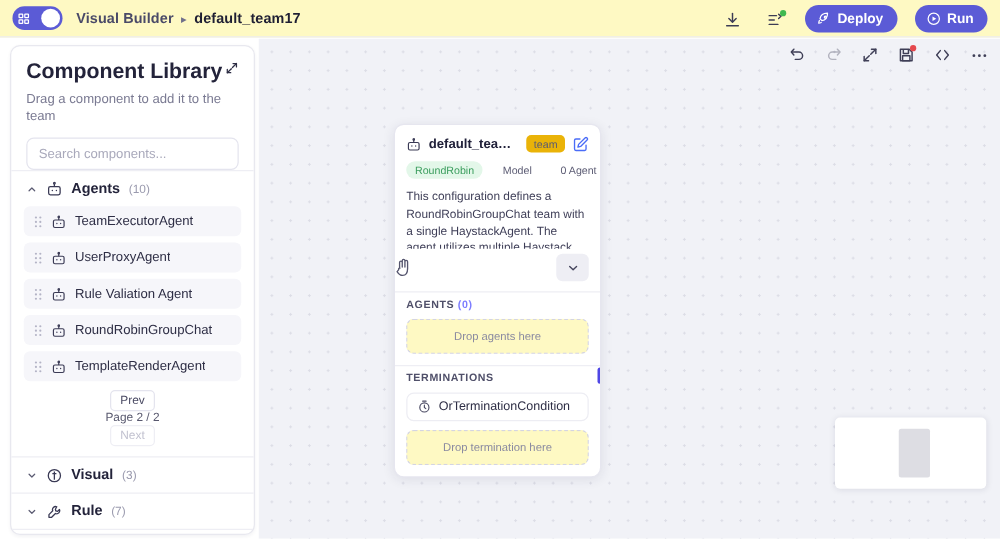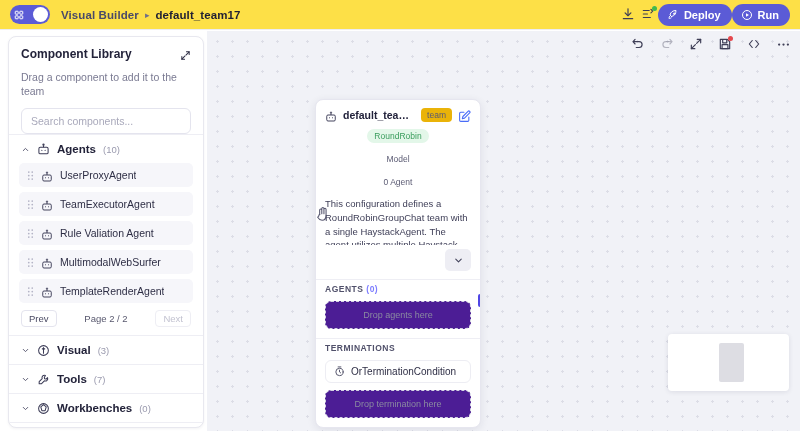--- a/index.html
+++ b/index.html
@@ -7,55 +7,55 @@
     width: 800px; height: 431px;
     font-family: "Liberation Sans", sans-serif;
     background: #ffffff;
     overflow: hidden;
   }
   #app { position: relative; width: 800px; height: 431px; background:#fff; }
 
   
   .header {
     position: absolute; left:0; top:0; width:800px; height:30px;
-    background:#fde047; border-bottom:1px solid #ececf1;
+    background:#fef9c3; border-bottom:1px solid #ececf1;
     display:flex; align-items:center; padding:0 10px;
   }
   .mode-toggle {
     width:40px; height:19px; border-radius:10px; background:#5b5bd6;
     display:flex; align-items:center; justify-content:space-between;
     padding:0 2px; cursor:pointer; flex:none;
   }
   .mode-toggle .tgl-ico { width:14px; height:14px; display:flex; align-items:center; justify-content:center; }
   .mode-toggle .knob { width:15px; height:15px; border-radius:50%; background:#fff; flex:none; }
   .crumbs { display:flex; align-items:center; margin-left:11px; gap:6px; font-size:11.5px; }
   .crumb-builder { color:#4a4a68; font-weight:600; letter-spacing:.1px; }
   .crumb-sep { color:#6f6f8a; font-size:9px; }
   .crumb-current { color:#1f1f33; font-weight:700; letter-spacing:.1px; }
 
-  .header-right { margin-left:auto; display:flex; align-items:flex-start; gap:0; }
+  .header-right { margin-left:auto; display:flex; align-items:flex-end; gap:14px; }
   .icon-btn { width:20px; height:20px; display:flex; align-items:center; justify-content:center; cursor:pointer; position:relative; }
   .pill-btn {
     height:22px; border-radius:11px; background:#5b5bd6; color:#fff;
     display:flex; align-items:center; gap:5px; padding:0 11px 0 9px;
     font-size:11px; font-weight:600; cursor:pointer; border:none; white-space:nowrap;
   }
   .pill-btn svg { flex:none; }
   .green-dot { position:absolute; right:1px; top:2px; width:5px; height:5px; border-radius:50%; background:#3fb950; }
 
   
   .sidebar {
     position:absolute; left:8px; top:36px; width:196px; height:392px;
     background:#ffffff; border:1px solid #e8e8ef; border-radius:8px;
     box-shadow:0 1px 3px rgba(20,20,50,.05);
     overflow:hidden;
   }
   .sb-head { padding:10px 12px 0 12px; }
   .sb-title-row { display:flex; align-items:flex-start; justify-content:space-between; }
-  .sb-title { font-size:12px; font-weight:600; color:#23233a; }
+  .sb-title { font-size:17px; font-weight:600; color:#23233a; }
   .sb-sub { font-size:10.5px; color:#7a7a92; margin-top:6px; line-height:1.3; }
   .sb-search {
     margin:10px 12px 0 12px; height:26px; border:1px solid #e4e4ee; border-radius:6px;
     display:flex; align-items:center; padding:0 9px; background:#fff;
   }
   .sb-search input {
     border:none; outline:none; width:100%; font-size:10.5px; color:#2a2a40;
     font-family:"Liberation Sans", sans-serif; background:transparent;
   }
   .sb-search input::placeholder { color:#a9a9bb; }
@@ -74,21 +74,21 @@
   .sec-count { font-size:9.5px; color:#9a9aae; }
 
   .comp-item {
     height:24px; margin:0 2px 5px 2px; background:#f6f6fa; border-radius:5px;
     display:flex; align-items:center; gap:7px; padding:0 8px; cursor:grab;
   }
   .grip { width:7px; height:11px; display:flex; align-items:center; flex:none; }
   .bot-ico { width:12px; height:12px; color:#3b3b55; flex:none; }
   .comp-name { font-size:10.5px; color:#2e2e45; white-space:nowrap; overflow:hidden; text-overflow:ellipsis; }
 
-  .pager { display:flex; align-items:center; justify-content:space-between; padding:2px 4px 8px 4px; }
+  .pager { display:flex; align-items:center; justify-content:space-between; padding:2px 4px 8px 4px;flex-direction:column; }
   .pg-btn {
     font-size:9.5px; color:#4a4a63; border:1px solid #e4e4ee; background:#fff;
     border-radius:4px; padding:2px 7px; cursor:pointer; font-family:"Liberation Sans", sans-serif;
   }
   .pg-btn.disabled { color:#c2c2d0; border-color:#eeeef4; cursor:default; }
   .pg-label { font-size:9.5px; color:#58586e; }
 
   
   .canvas {
     position:absolute; left:207px; top:31px; width:593px; height:400px;
@@ -112,41 +112,41 @@
     box-shadow:0 2px 9px rgba(30,30,70,.09);
     overflow:hidden;
   }
   .node-head { padding:8px 9px 0 9px; display:flex; align-items:center; gap:6px; }
   .node-title { font-size:10.5px; font-weight:700; color:#21213a; flex:1; white-space:nowrap; overflow:hidden; text-overflow:ellipsis; }
   .badge-team {
     font-size:8.5px; color:#5a5a72; background:#eab308; border-radius:4px; padding:2px 6px; flex:none;
   }
   .edit-ico { width:13px; height:13px; color:#4a6cf7; cursor:pointer; flex:none; }
 
-  .chips { display:flex; align-items:center; gap:9px; padding:7px 9px 0 9px;flex-direction:column; }
+  .chips { display:flex; align-items:center; gap:9px; padding:7px 9px 0 9px; }
   .chip { font-size:8.5px; border-radius:9px; padding:2px 7px; white-space:nowrap; }
   .chip.green { background:#e3f7e9; color:#3a9d5d; }
   .chip.plain { color:#5b5b73; }
 
   .desc-wrap { margin:8px 9px 0 9px; position:relative; }
   .desc {
     font-size:9.5px; line-height:1.45; color:#3e3e57; max-height:48px; overflow:hidden;
   }
   .desc-toggle {
     width:26px; height:22px; background:#eeeef4; border-radius:5px;
     display:flex; align-items:center; justify-content:center; margin:4px 0 8px auto; cursor:pointer;
   }
 
   .node-sec { border-top:1px solid #eeeef4; padding:4px 9px 0 9px; }
   .node-sec-title { font-size:8.5px; font-weight:700; letter-spacing:.5px; color:#50506a; }
   .node-sec-title .cnt { color:#7d7dff; font-weight:700; }
   .dropzone {
     margin:7px 0 9px 0; border:1px dashed #d4d4e2; border-radius:6px; height:28px;
     display:flex; align-items:center; justify-content:center;
-    font-size:9px; color:#8a8aa0; background:#4c1d95;
+    font-size:9px; color:#8a8aa0; background:#fef9c3;
   }
   .term-item {
     margin:7px 0 5px 0; border:1px solid #ededf3; border-radius:6px; height:23px;
     display:flex; align-items:center; gap:6px; padding:0 8px; background:#fff;
     font-size:10px; color:#2e2e45;
   }
   .clock-ico { width:11px; height:11px; color:#4a4a63; flex:none; }
   .node-handle {
     position:absolute; right:-4px; top:194px; width:6px; height:13px;
     background:#4f46e5; border-radius:2px; cursor:crosshair;
@@ -399,21 +399,21 @@
         </span>
         <span class="bot-ico">
           <svg width="12" height="12" viewBox="0 0 24 24" fill="none" stroke="#3b3b55" stroke-width="1.9" stroke-linejoin="round">
               <rect x="3.5" y="8" width="17" height="12" rx="2.5"></rect>
               <path d="M12 4v4"></path>
               <circle cx="12" cy="3" r="1.2"></circle>
               <circle cx="9" cy="13.5" r="1.1" fill="#3b3b55" stroke="none"></circle>
               <circle cx="15" cy="13.5" r="1.1" fill="#3b3b55" stroke="none"></circle>
             </svg>
         </span>
-        <span class="comp-name">UserProxyAgent</span>
+        <span class="comp-name">TeamExecutorAgent</span>
       </div>
 
       <div class="comp-item">
         <span class="grip">
           <svg width="7" height="11" viewBox="0 0 8 12" fill="#b4b4c6">
               <circle cx="2" cy="2" r="1"></circle>
               <circle cx="6" cy="2" r="1"></circle>
               <circle cx="2" cy="6" r="1"></circle>
               <circle cx="6" cy="6" r="1"></circle>
               <circle cx="2" cy="10" r="1"></circle>
@@ -422,21 +422,21 @@
         </span>
         <span class="bot-ico">
           <svg width="12" height="12" viewBox="0 0 24 24" fill="none" stroke="#3b3b55" stroke-width="1.9" stroke-linejoin="round">
               <rect x="3.5" y="8" width="17" height="12" rx="2.5"></rect>
               <path d="M12 4v4"></path>
               <circle cx="12" cy="3" r="1.2"></circle>
               <circle cx="9" cy="13.5" r="1.1" fill="#3b3b55" stroke="none"></circle>
               <circle cx="15" cy="13.5" r="1.1" fill="#3b3b55" stroke="none"></circle>
             </svg>
         </span>
-        <span class="comp-name">TeamExecutorAgent</span>
+        <span class="comp-name">UserProxyAgent</span>
       </div>
 
       <div class="comp-item">
         <span class="grip">
           <svg width="7" height="11" viewBox="0 0 8 12" fill="#b4b4c6">
               <circle cx="2" cy="2" r="1"></circle>
               <circle cx="6" cy="2" r="1"></circle>
               <circle cx="2" cy="6" r="1"></circle>
               <circle cx="6" cy="6" r="1"></circle>
               <circle cx="2" cy="10" r="1"></circle>
@@ -468,21 +468,21 @@
         </span>
         <span class="bot-ico">
           <svg width="12" height="12" viewBox="0 0 24 24" fill="none" stroke="#3b3b55" stroke-width="1.9" stroke-linejoin="round">
               <rect x="3.5" y="8" width="17" height="12" rx="2.5"></rect>
               <path d="M12 4v4"></path>
               <circle cx="12" cy="3" r="1.2"></circle>
               <circle cx="9" cy="13.5" r="1.1" fill="#3b3b55" stroke="none"></circle>
               <circle cx="15" cy="13.5" r="1.1" fill="#3b3b55" stroke="none"></circle>
             </svg>
         </span>
-        <span class="comp-name">MultimodalWebSurfer</span>
+        <span class="comp-name">RoundRobinGroupChat</span>
       </div>
 
       <div class="comp-item">
         <span class="grip">
           <svg width="7" height="11" viewBox="0 0 8 12" fill="#b4b4c6">
               <circle cx="2" cy="2" r="1"></circle>
               <circle cx="6" cy="2" r="1"></circle>
               <circle cx="2" cy="6" r="1"></circle>
               <circle cx="6" cy="6" r="1"></circle>
               <circle cx="2" cy="10" r="1"></circle>
@@ -532,21 +532,21 @@
         <span class="chev">
           <svg width="9" height="9" viewBox="0 0 24 24" fill="none" stroke="#5c5c73" stroke-width="2.6" stroke-linecap="round" stroke-linejoin="round">
               <path d="M6 9l6 6 6-6"></path>
             </svg>
         </span>
         <span class="sec-ico">
           <svg width="13" height="13" viewBox="0 0 24 24" fill="none" stroke="#3a3a55" stroke-width="1.9" stroke-linecap="round" stroke-linejoin="round">
             <path d="M15.5 4.5a4.5 4.5 0 00-5.9 5.9L4 16v4h4l5.6-5.6a4.5 4.5 0 005.9-5.9l-2.8 2.8-2.6-.6-.6-2.6z"></path>
           </svg>
         </span>
-        <span class="sec-label">Tools</span>
+        <span class="sec-label">Rule</span>
         <span class="sec-count">(7)</span>
       </div>
     </div>
 
     <div class="sb-section">
       <div class="sb-sec-head">
         <span class="chev">
           <svg width="9" height="9" viewBox="0 0 24 24" fill="none" stroke="#5c5c73" stroke-width="2.6" stroke-linecap="round" stroke-linejoin="round">
               <path d="M6 9l6 6 6-6"></path>
             </svg>

